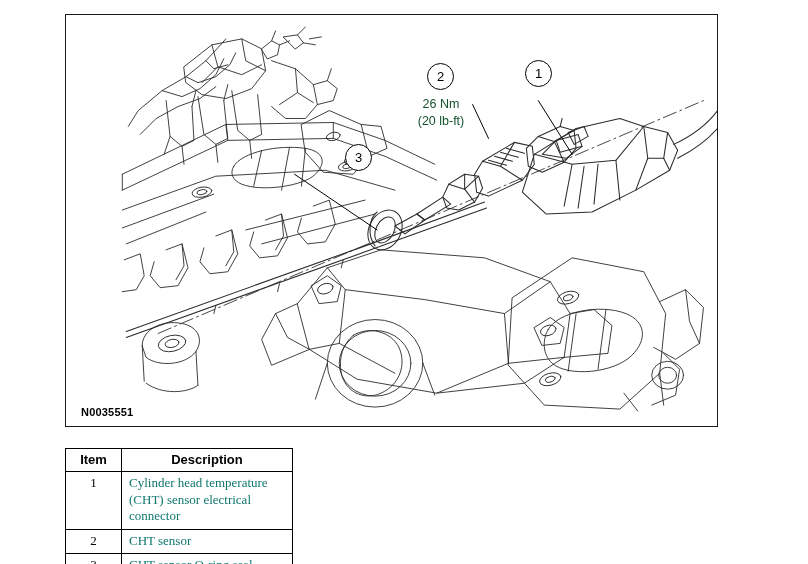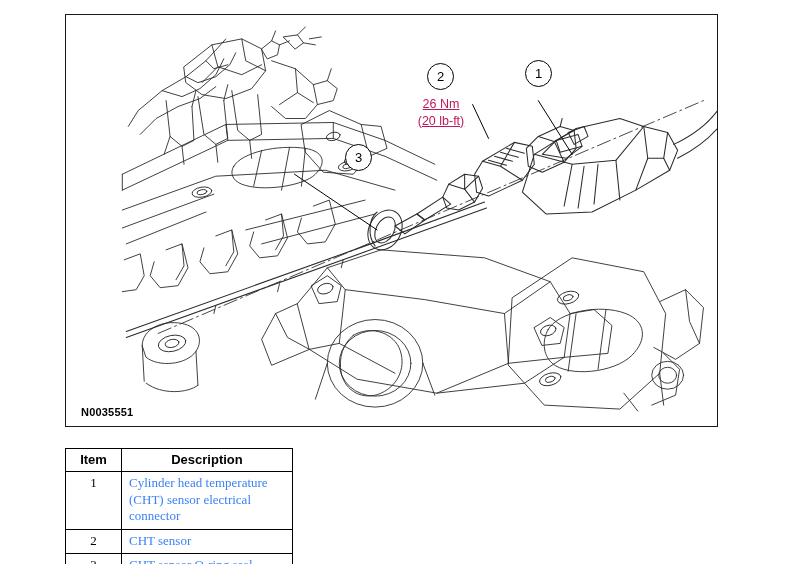--- a/index.html
+++ b/index.html
@@ -72,24 +72,23 @@
 
   
   #torque-spec {
     position: absolute;
     left: 330px;
     top: 81px;
     width: 90px;
     text-align: center;
     font-family: "Liberation Sans", sans-serif;
     font-size: 12.5px;
-    color: #be185d;
+    color: #14532d;
     line-height: 1.32;
     z-index: 5;
-    text-decoration: underline;
   }
 
   
   #parts-table {
     position: absolute;
     left: 65px;
     top: 448px;
     border-collapse: collapse;
     background: #ffffff;
   }
@@ -112,21 +111,21 @@
     text-align: center;
     font-family: "Liberation Serif", serif;
     font-size: 13px;
     color: #000000;
     padding: 3px 4px 4px 4px;
   }
   #parts-table td.cell-desc {
     text-align: left;
     font-family: "Liberation Serif", serif;
     font-size: 13px;
-    color: #3b82f6;
+    color: #0f766e;
     padding: 3px 6px 4px 7px;
     line-height: 1.27;
   }
 </style>
 </head>
 <body>
 
 <div id="figure-frame">
 
   <svg id="figure-svg" viewBox="0 0 653 413">

